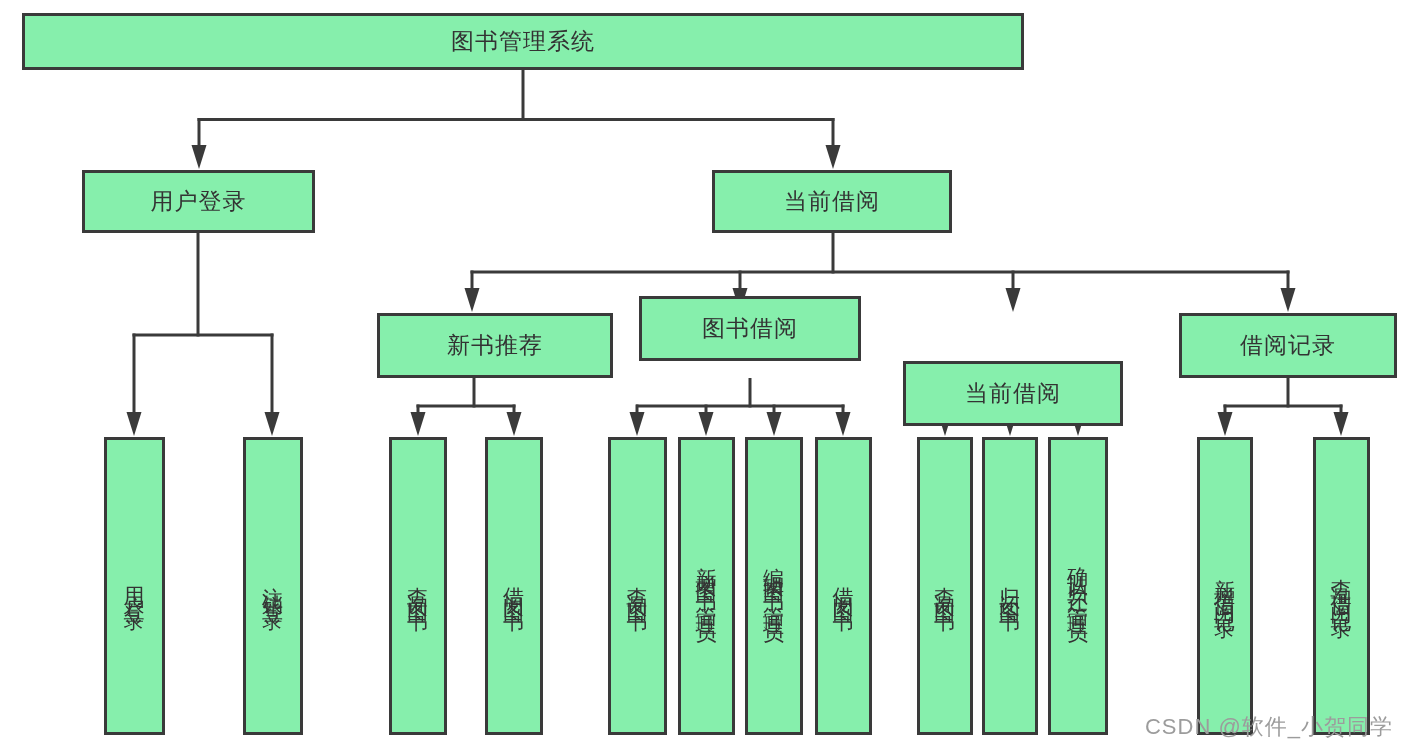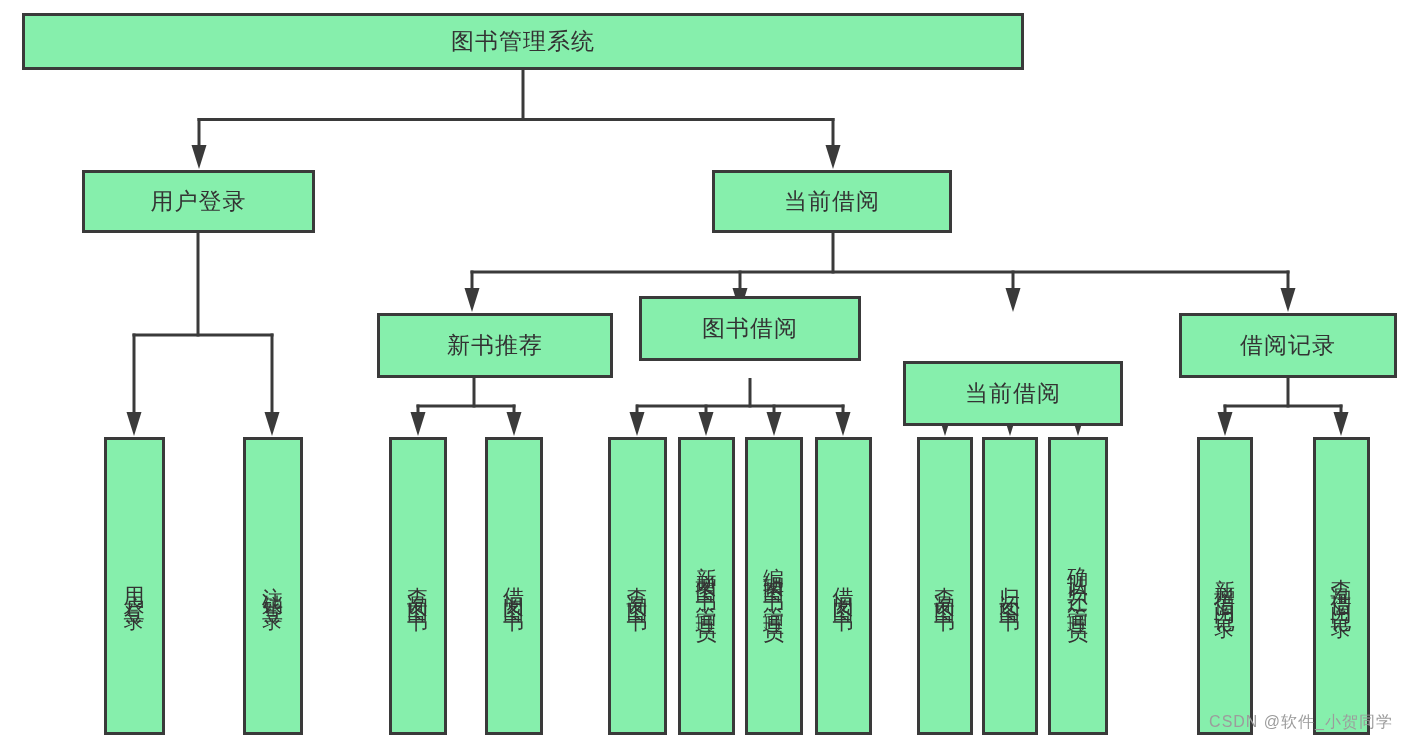--- a/index.html
+++ b/index.html
@@ -74,21 +74,21 @@
   #n-c4 { left: 815px;  width: 57px; }
   #n-d1 { left: 917px;  width: 56px; }
   #n-d2 { left: 982px;  width: 56px; }
   #n-d3 { left: 1048px; width: 60px; }
   #n-e1 { left: 1197px; width: 56px; }
   #n-e2 { left: 1313px; width: 57px; }
   .watermark {
     position: absolute;
     top: 712px;
     right: 12px;
-    font-size: 16px;
+    font-size: 22px;
     color: #9c9c9c;
     letter-spacing: 1px;
     white-space: nowrap;
   }
 </style>
 </head>
 <body>
 
 <div class="stage">
 

